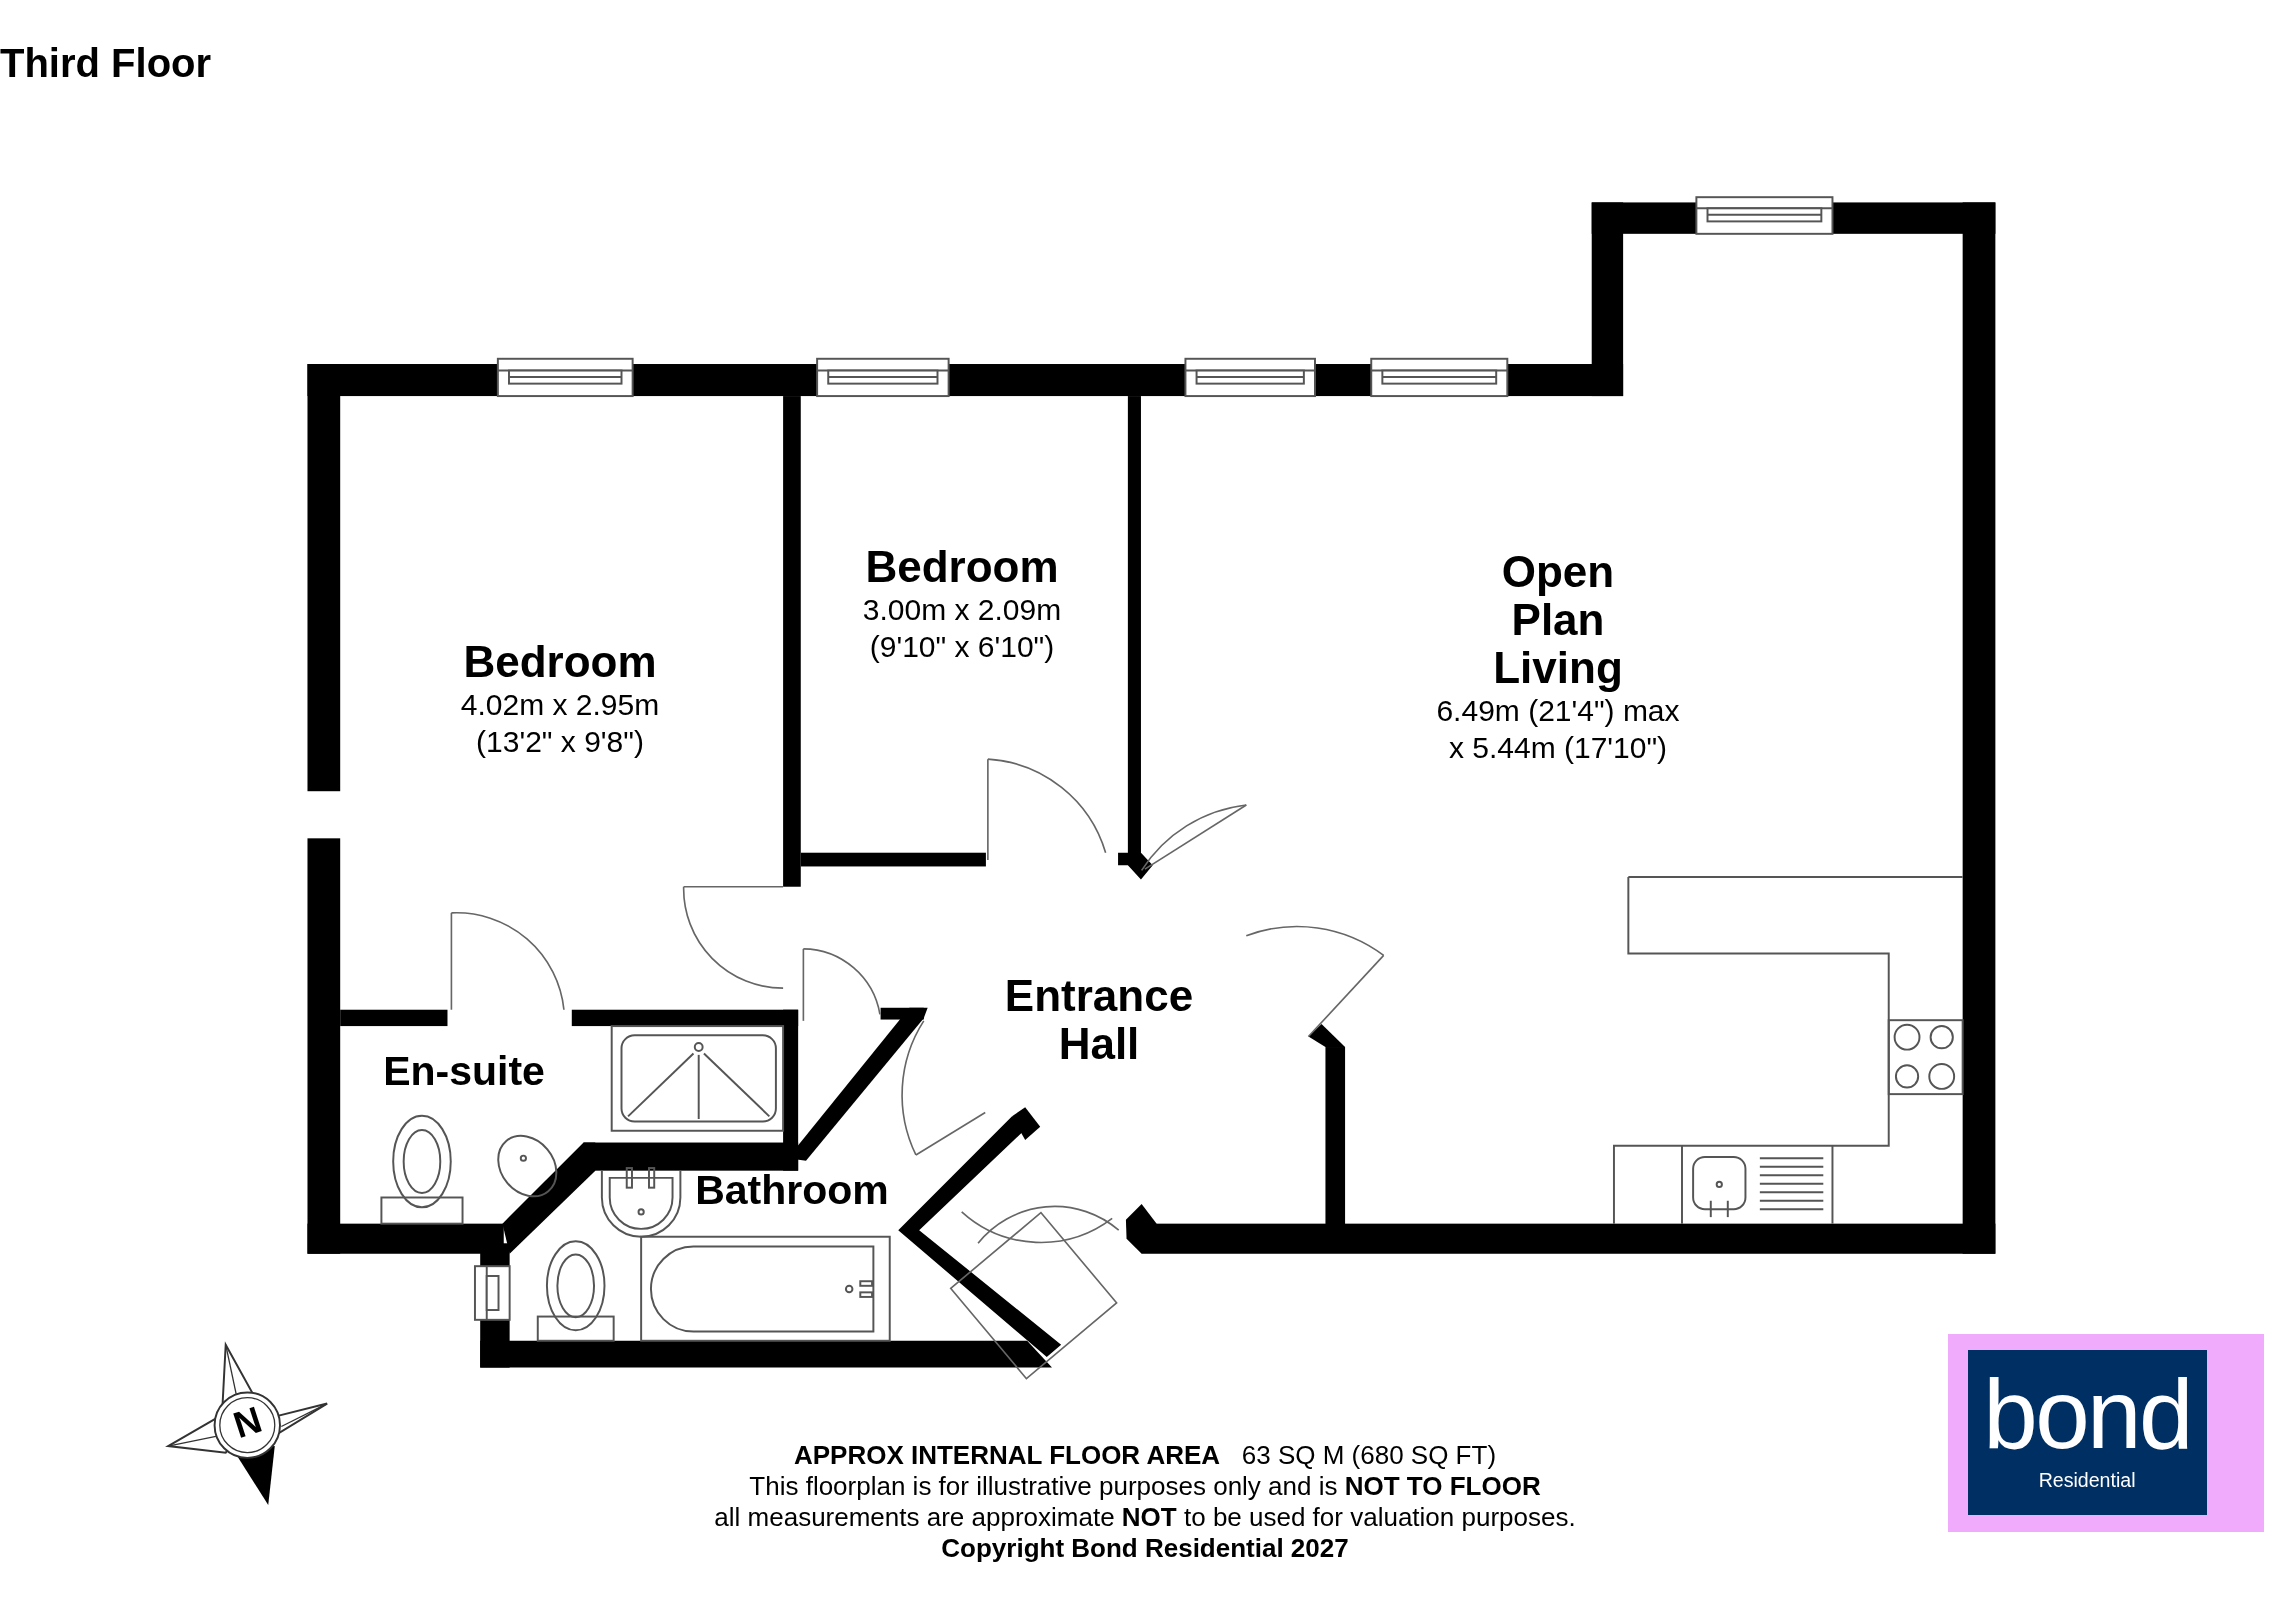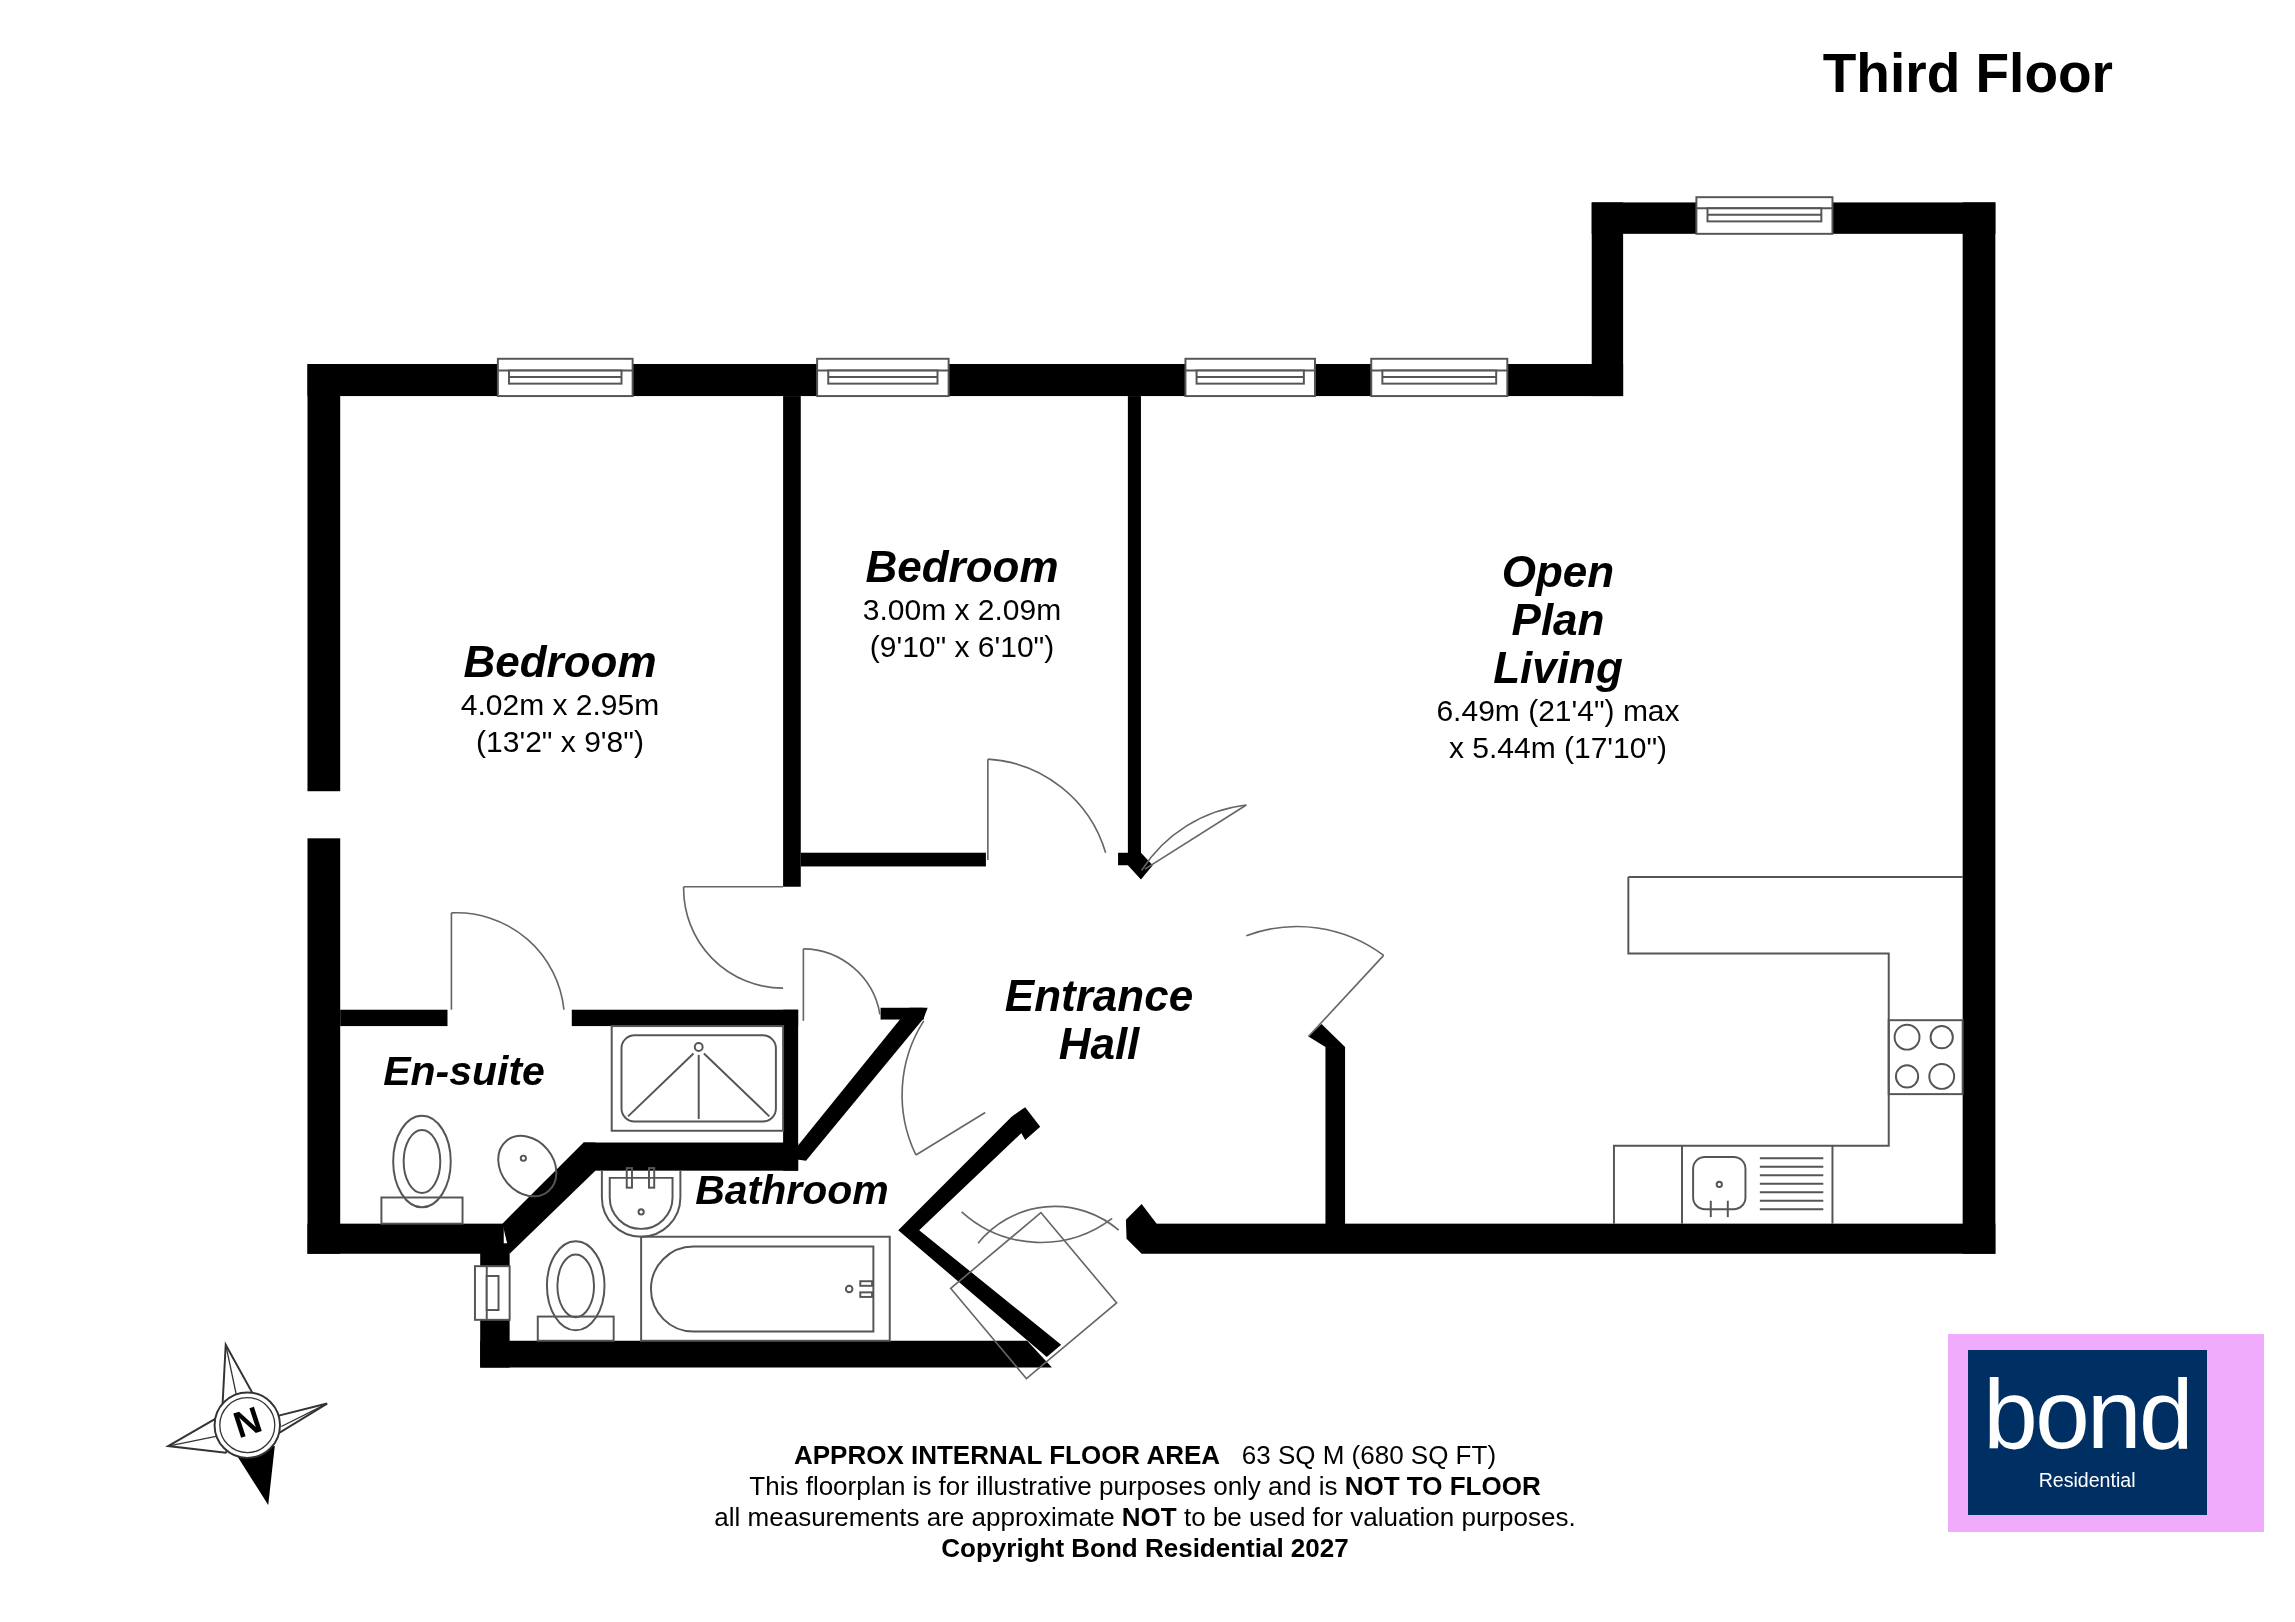--- a/index.html
+++ b/index.html
@@ -1,20 +1,20 @@
 <!DOCTYPE html>
 <html style="font-size:10.5px"><head>
 <meta charset="utf-8">
 <style>
   html, body { margin:0; padding:0; background:#ffffff; }
   body { width:2295px; height:1623px; position:relative; overflow:hidden; font-family:"Liberation Sans", sans-serif; color:#000; }
-  .page-title { position:absolute; left:0; width:2113px; top:41px; text-align:right; font-weight:bold; font-size:55px; letter-spacing:0; }
+  .page-title { position:absolute; left:0; width:2113px; top:41px; text-align:left; font-weight:bold; font-size:40px; letter-spacing:0; }
   svg.plan { position:absolute; left:0; top:0; }
   .room-label { position:absolute; text-align:center; line-height:1.0; }
-  .room-name { font-weight:bold; font-size:44px; display:block; line-height:48px;font-style:italic; }
+  .room-name { font-weight:bold; font-size:44px; display:block; line-height:48px; }
   .room-dim { font-size:30px; display:block; line-height:37px; }
   .footer { position:absolute; left:654px; width:982px; top:1440px; text-align:center; font-size:26px; line-height:31px; }
   .footer b { font-weight:bold; }
   .logo-outer { position:absolute; left:1948px; top:1334px; width:316px; height:198px; background:#f0abfc; }
   .logo-inner { position:absolute; left:19.6px; top:16.4px; width:239px; height:165px; background:#003063; color:#fff; text-align:center; }
   .logo-word { font-size:98px; line-height:98px; margin-top:14.4px; letter-spacing:-2.6px; font-weight:normal; }
   .logo-sub { font-size:19.6px; line-height:22px; margin-top:6.5px; }
 </style>
 </head>
 <body>

